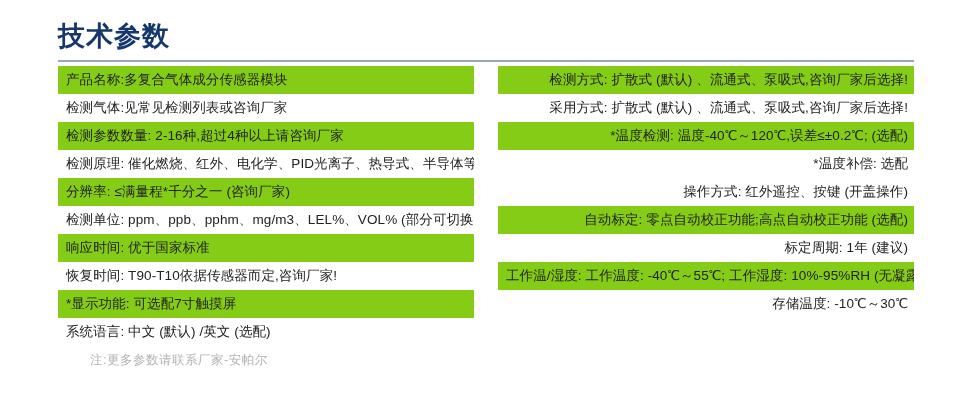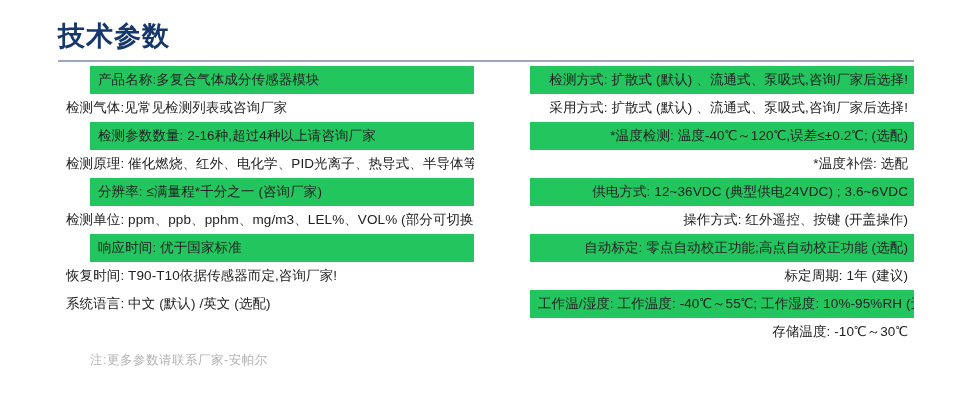--- a/index.html
+++ b/index.html
@@ -62,22 +62,21 @@
     line-height: 28px;
     font-size: 13.5px;
     color: #222222;
     padding: 0 6px 0 8px;
     box-sizing: border-box;
     white-space: nowrap;
     overflow: hidden;
     letter-spacing: 0.1px;
   }
   .row.alt {
-    background: #22c55e;
-    margin-left: 32px;
+    background: #84cc16;
   }
   .footnote {
     position: absolute;
     left: 90px;
     top: 352px;
     font-size: 12.5px;
     color: #b3b3b3;
     letter-spacing: 0.5px;
     text-align: center;
   }
@@ -94,29 +93,29 @@
 
     <div class="col left">
       <div class="row alt">产品名称:多复合气体成分传感器模块</div>
       <div class="row">检测气体:见常见检测列表或咨询厂家</div>
       <div class="row alt">检测参数数量: 2-16种,超过4种以上请咨询厂家</div>
       <div class="row">检测原理: 催化燃烧、红外、电化学、PID光离子、热导式、半导体等</div>
       <div class="row alt">分辨率: ≤满量程*千分之一 (咨询厂家)</div>
       <div class="row">检测单位: ppm、ppb、pphm、mg/m3、LEL%、VOL% (部分可切换)</div>
       <div class="row alt">响应时间: 优于国家标准</div>
       <div class="row">恢复时间: T90-T10依据传感器而定,咨询厂家!</div>
+      <div class="row alt">*显示功能: 可选配7寸触摸屏</div>
       <div class="row">系统语言: 中文 (默认) /英文 (选配)</div>
     </div>
 
     <div class="col right">
       <div class="row alt">检测方式: 扩散式 (默认) 、流通式、泵吸式,咨询厂家后选择!</div>
       <div class="row">采用方式: 扩散式 (默认) 、流通式、泵吸式,咨询厂家后选择!</div>
       <div class="row alt">*温度检测: 温度-40℃～120℃,误差≤±0.2℃; (选配)</div>
       <div class="row">*温度补偿: 选配</div>
-      <div class="row alt">供电方式: 12~36VDC (典型供电24VDC) ; 3.6~6VDC</div>
       <div class="row">操作方式: 红外遥控、按键 (开盖操作)</div>
       <div class="row alt">自动标定: 零点自动校正功能;高点自动校正功能 (选配)</div>
       <div class="row">标定周期: 1年 (建议)</div>
       <div class="row alt">工作温/湿度: 工作温度: -40℃～55℃; 工作湿度: 10%-95%RH (无凝露)</div>
       <div class="row">存储温度: -10℃～30℃</div>
     </div>
 
   </div>
 
   <div class="footnote">注:更多参数请联系厂家-安帕尔</div>

